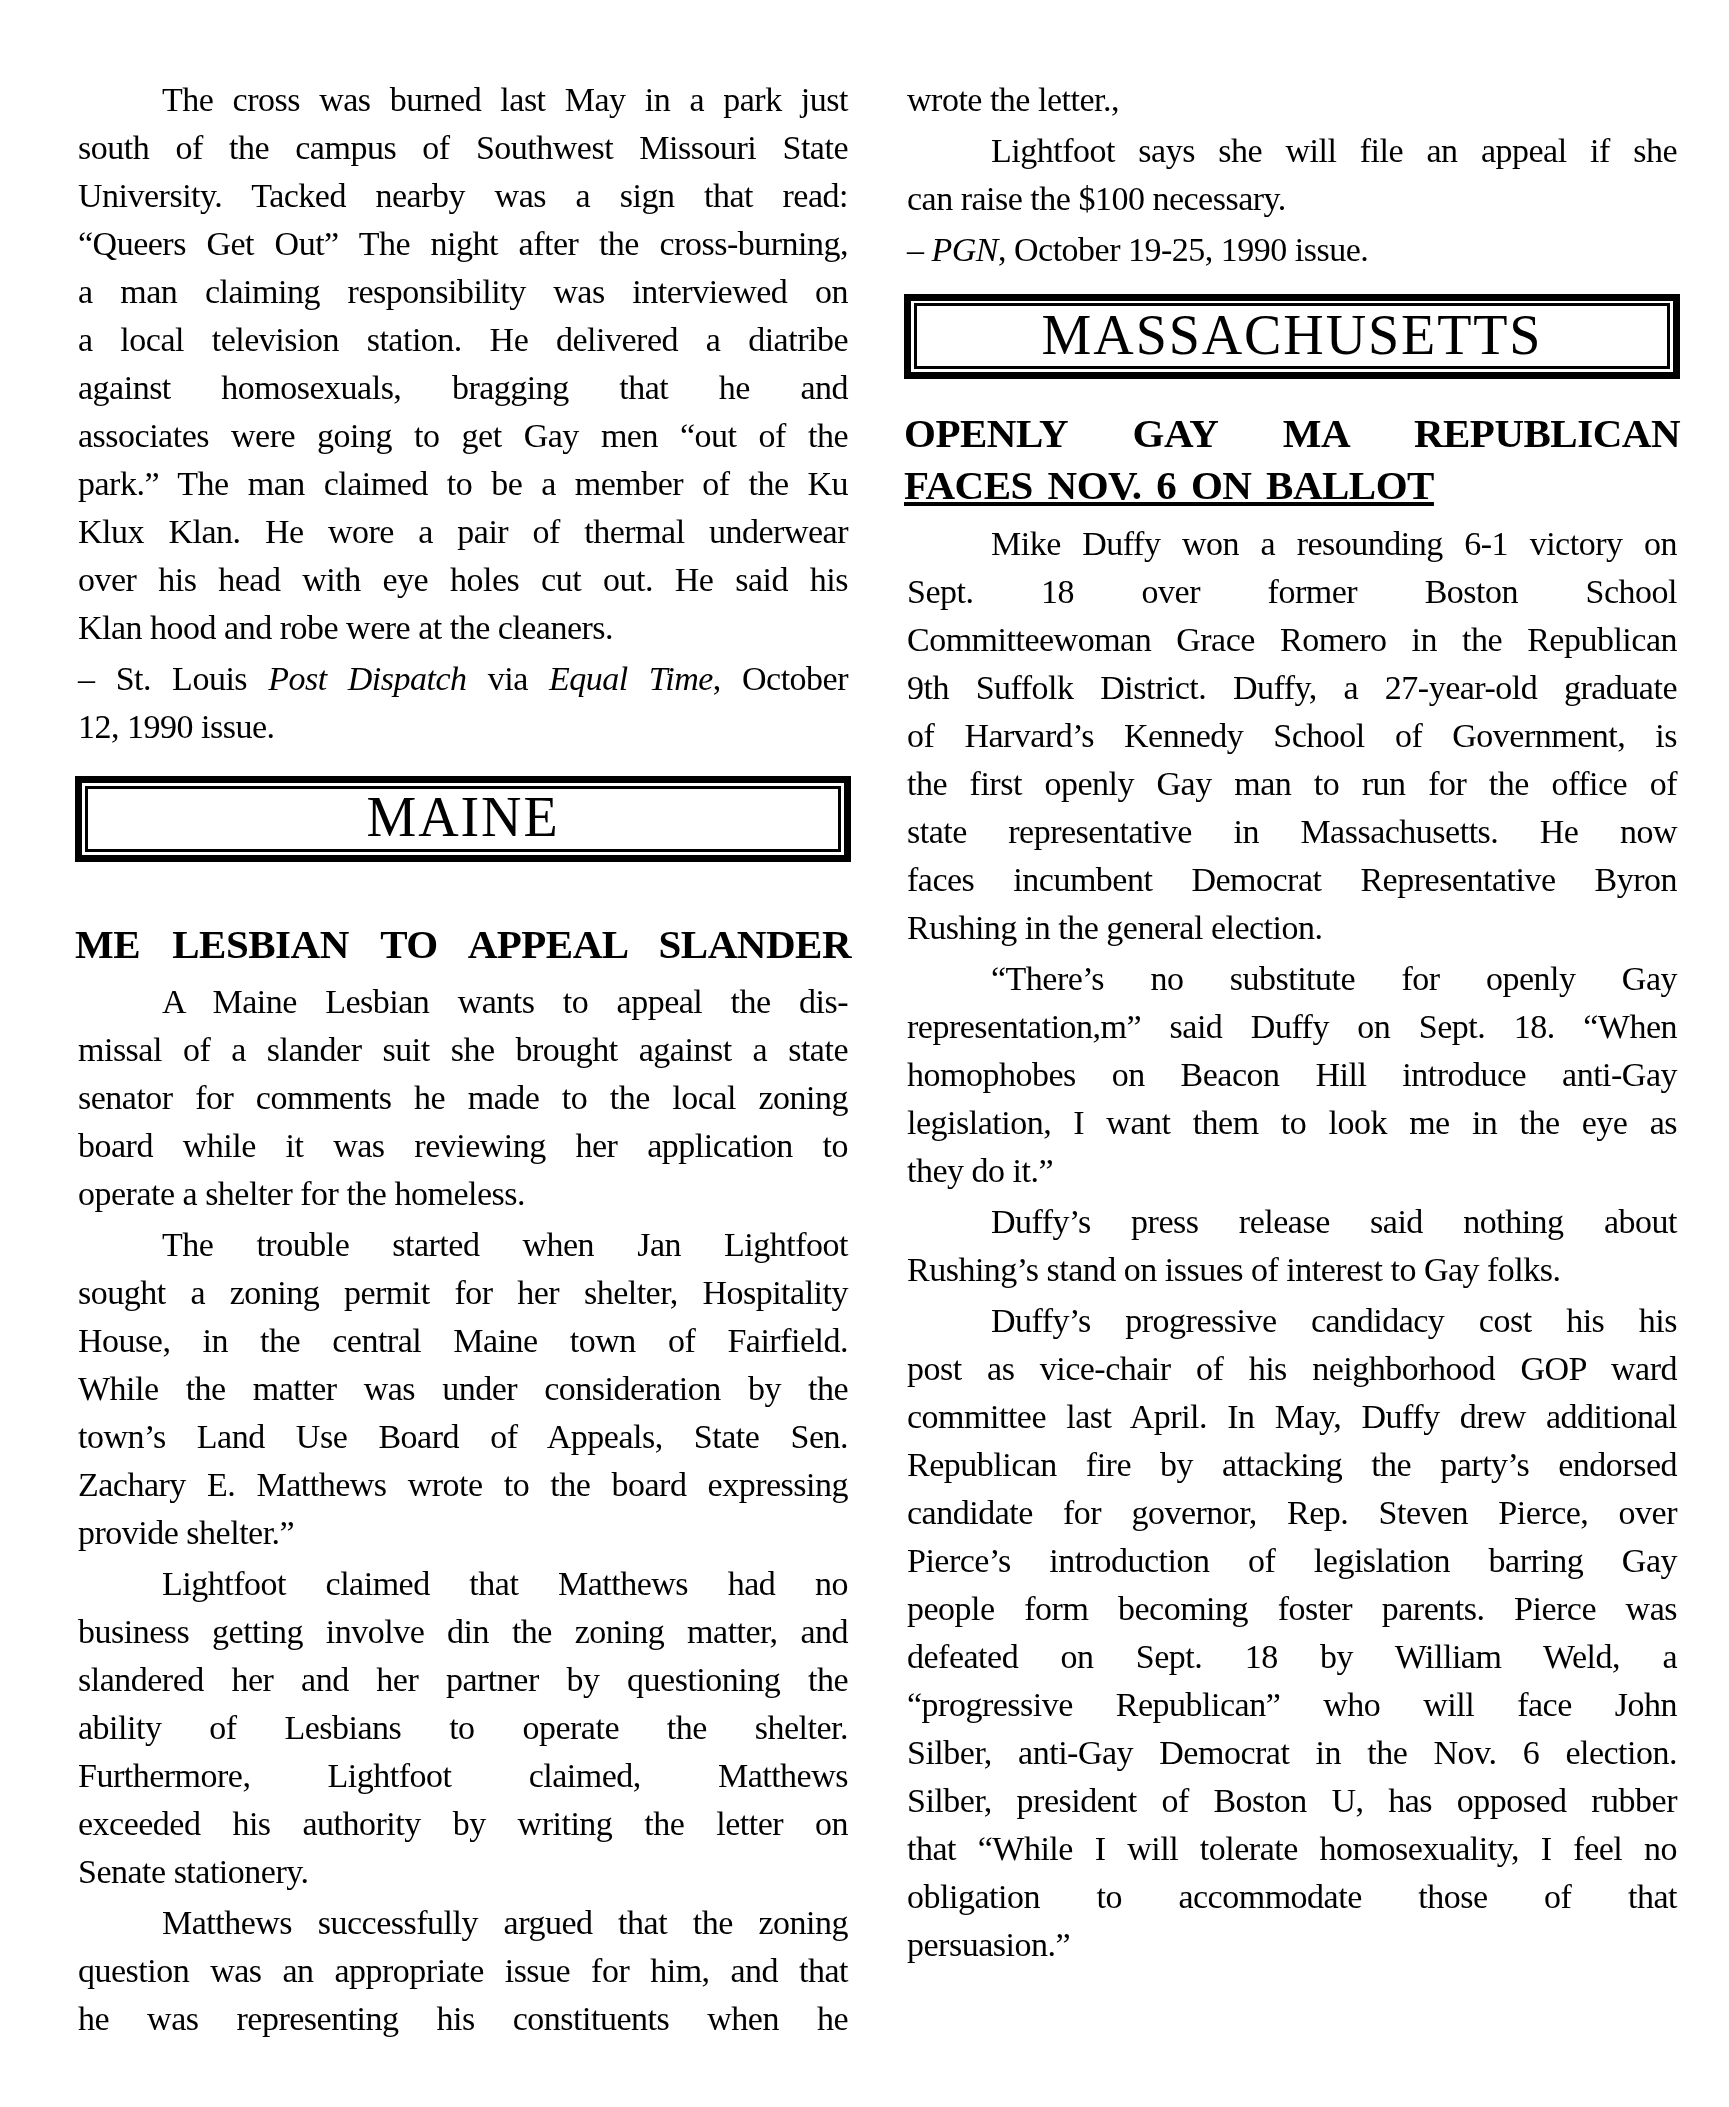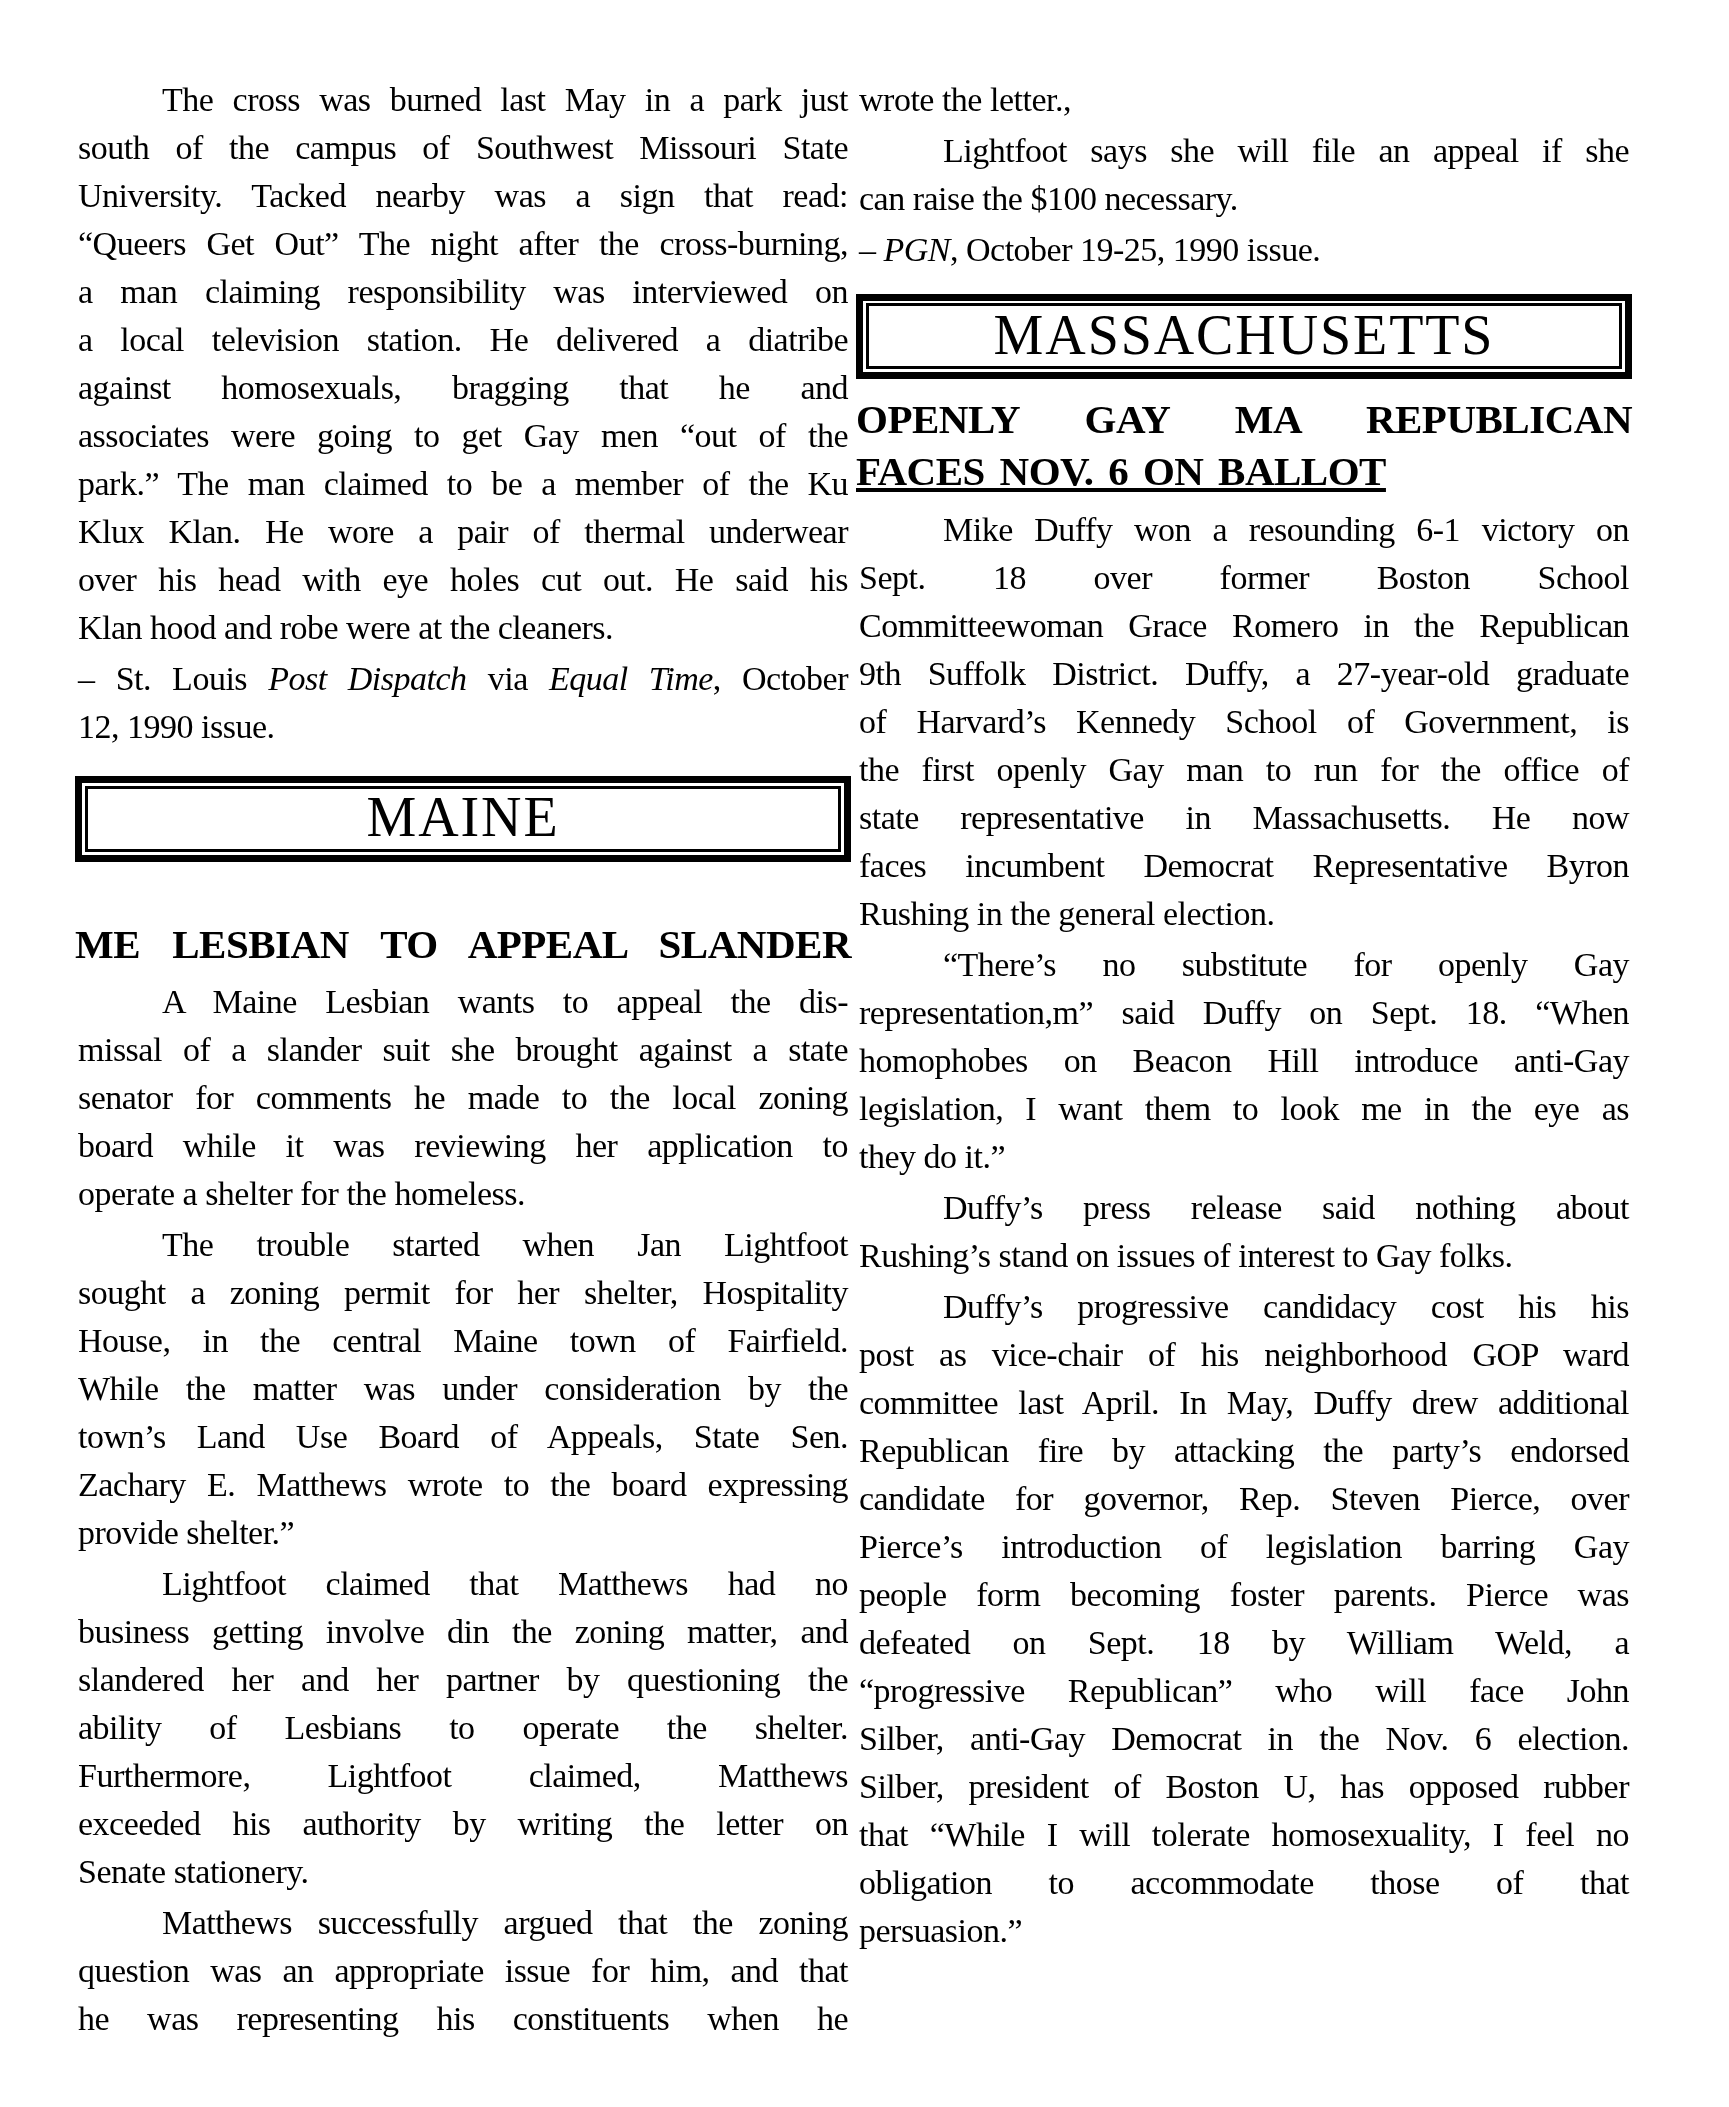--- a/index.html
+++ b/index.html
@@ -15,21 +15,21 @@
     font-family: "Liberation Serif", serif;
     color: #000000;
     -webkit-font-smoothing: antialiased;
   }
   .col {
     position: absolute;
     top: 73px;
     width: 776px;
   }
   #col-left  { left: 75px; }
-  #col-right { left: 856px; }
+  #col-right { left: 904px; }
 
   .para { margin: 3px; }
   .para .line {
     font-size: 34px;
     line-height: 48px;
     letter-spacing: -0.5px;
     text-align: justify;
     text-align-last: justify;
     white-space: normal;
   }
@@ -50,21 +50,21 @@
     text-align: justify;
     text-align-last: justify;
   }
   .headline .line.noj {
     text-align: left;
     text-align-last: auto;
     word-spacing: 4.9px;
     text-decoration: underline;
   }
   #col-left  .headline { margin-top: 56px; margin-bottom: 7.8px; }
-  #col-right .headline { margin-top: 14px;  margin-bottom: 8.8px; }
+  #col-right .headline { margin-top: 28px;  margin-bottom: 8.8px; }
 
   .state-box {
     box-sizing: border-box;
     border: 7.3px solid #000;
     padding: 2.9px;
     margin-top: 25px;
     width: 100%;
   }
   #col-right .state-box { margin-top: 19.5px; }
   .state-box-inner {

